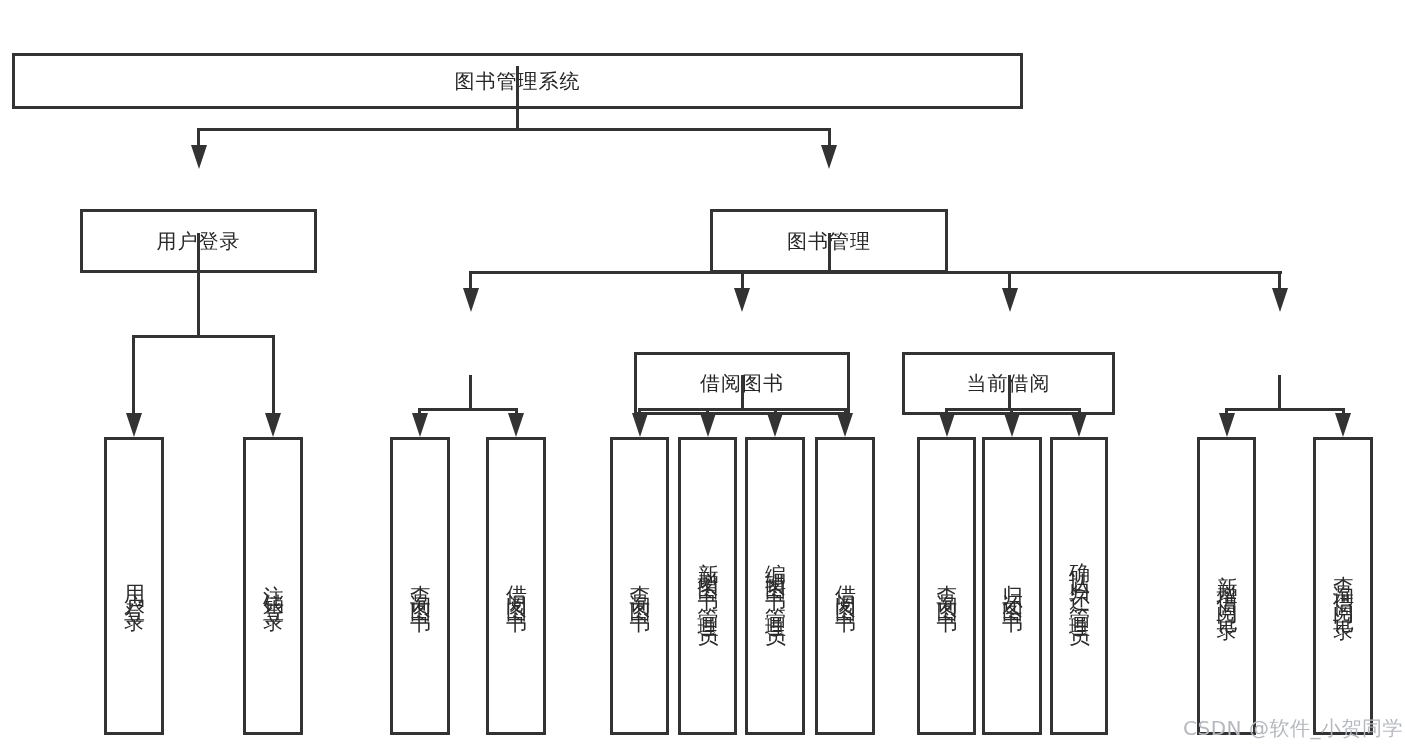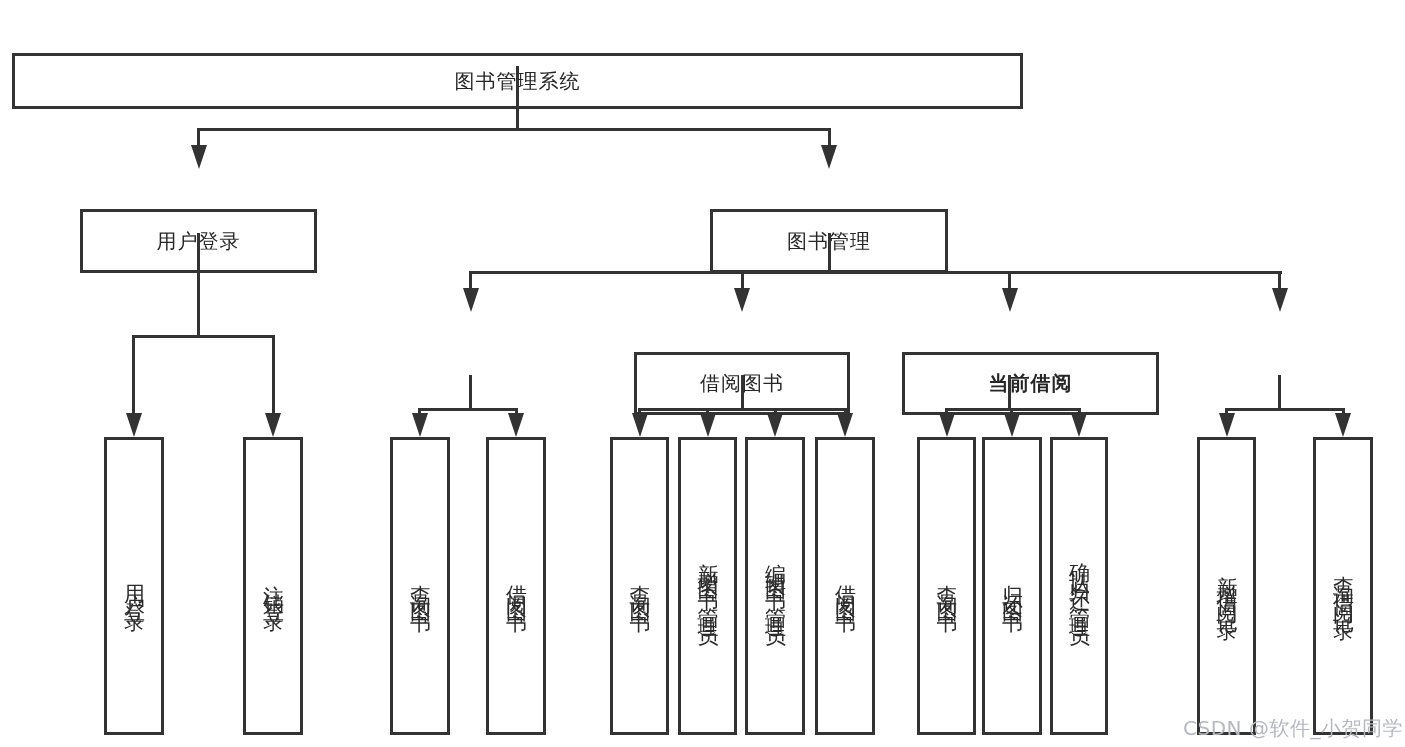--- a/index.html
+++ b/index.html
@@ -91,21 +91,21 @@
   <div class="vl" style="left:741px;top:271px;height:19px;"></div>
   <div class="arr" style="left:734px;top:288px;"></div>
   <div class="vl" style="left:1008px;top:271px;height:19px;"></div>
   <div class="arr" style="left:1002px;top:288px;"></div>
   <div class="vl" style="left:1278px;top:271px;height:19px;"></div>
   <div class="arr" style="left:1272px;top:288px;"></div>
 
   <div class="hbox" style="left:634px;top:312px;width:216px;height:63px;">
     <span class="hlabel">借阅图书</span>
   </div>
-  <div class="hbox" style="left:902px;top:312px;width:257px;height:63px;font-weight:bold;">
+  <div class="hbox" style="left:902px;top:312px;width:213px;height:63px;">
     <span class="hlabel">当前借阅</span>
   </div>
 
   <div class="vl" style="left:469px;top:375px;height:33px;"></div>
   <div class="hl" style="left:418px;top:408px;width:100px;"></div>
   <div class="vl" style="left:418px;top:408px;height:10px;"></div>
   <div class="arr" style="left:412px;top:413px;"></div>
   <div class="vl" style="left:515px;top:408px;height:10px;"></div>
   <div class="arr" style="left:508px;top:413px;"></div>
 

